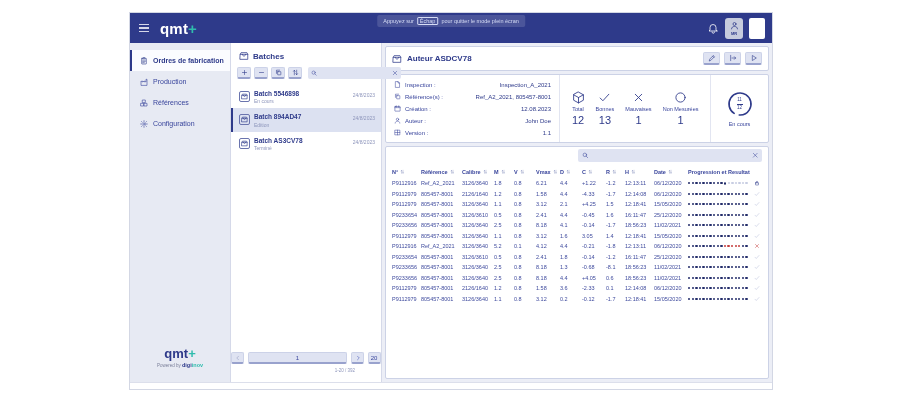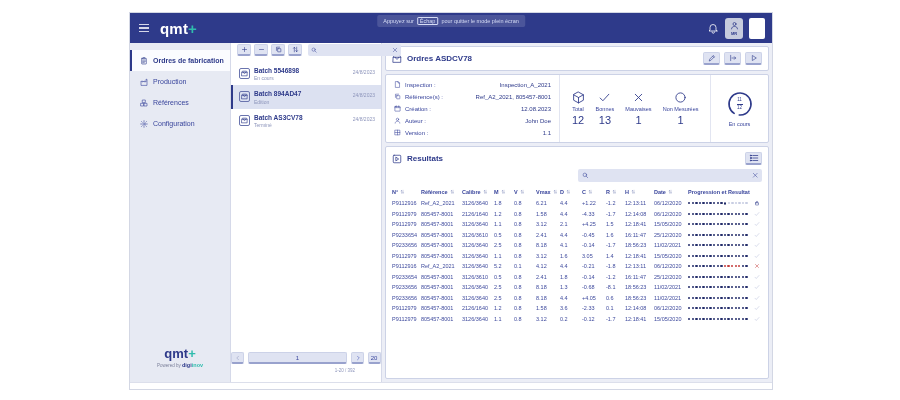--- a/index.html
+++ b/index.html
@@ -214,20 +214,28 @@
         <div class="side-footer">
           <div class="flogo"><span>qmt</span><span class="plus">+</span></div>
           <div class="powered">
             <span>Powered by</span>
             <span class="ba">digi</span><span class="bb">inov</span>
           </div>
         </div>
       </aside>
 
       <section class="batches">
+        <div class="panel-head">
+          <svg class="ic" viewBox="0 0 24 24">
+              <path d="M3 8l2-4h14l2 4v12H3z"></path>
+              <path d="M3 8h18"></path>
+              <path d="M8 8c0 2.2 1.8 4 4 4s4-1.8 4-4"></path>
+            </svg>
+          <span>Batches</span>
+        </div>
         <div class="toolbar">
           <div id="batch-toolbar-buttons" style="display:flex;gap:3px">
               <div class="tbtn">
                 <svg class="ic " viewBox="0 0 24 24">
                   <path d="M12 5v14M5 12h14"></path>
                 </svg>
               </div>
               <div class="tbtn">
                 <svg class="ic " viewBox="0 0 24 24">
                   <path d="M5 12h14"></path>
@@ -324,21 +332,21 @@
       </section>
 
       <section class="rightcol">
 
         <div class="card head-card">
           <svg class="ic" viewBox="0 0 24 24">
               <path d="M3 8l2-4h14l2 4v12H3z"></path>
               <path d="M3 8h18"></path>
               <path d="M8 8c0 2.2 1.8 4 4 4s4-1.8 4-4"></path>
             </svg>
-          <span class="head-title">Ordres ASDCV78</span>
+          <span class="head-title">Auteur ASDCV78</span>
           <div class="actions" id="detail-actions">
               <div class="abtn">
                 <svg class="ic " viewBox="0 0 24 24">
                   <path d="M4 20l1.5-5L16 4.5l3.5 3.5L9 18.5z"></path>
                   <path d="M14 6.5l3.5 3.5"></path>
                 </svg>
               </div>
               <div class="abtn">
                 <svg class="ic " viewBox="0 0 24 24">
                   <path d="M5 4v16"></path>
@@ -437,35 +445,20 @@
                 <span>11</span>
                 <span class="fline"></span>
                 <span>12</span>
               </div>
             </div>
             <div class="gauge-label">En cours</div>
           </div>
         </div>
 
         <div class="card results-card">
-          <div class="results-head">
-            <svg class="ic" viewBox="0 0 24 24">
-                <rect x="3" y="3" width="18" height="18" rx="2"></rect>
-                <path d="M10 8l6 4-6 4z"></path>
-              </svg>
-            <span class="results-title">Resultats</span>
-            <div class="abtn toggle">
-              <svg class="ic" viewBox="0 0 24 24">
-                  <path d="M9 6h12M9 12h12M9 18h12"></path>
-                  <circle cx="4.5" cy="6" r="1.3" fill="currentColor"></circle>
-                  <circle cx="4.5" cy="12" r="1.3" fill="currentColor"></circle>
-                  <circle cx="4.5" cy="18" r="1.3" fill="currentColor"></circle>
-                </svg>
-            </div>
-          </div>
           <div class="results-search">
             <svg class="ic" viewBox="0 0 24 24">
                 <circle cx="10.5" cy="10.5" r="6.5"></circle>
                 <path d="M15.5 15.5L21 21"></path>
               </svg>
             <input placeholder="" style="">
             <svg class="ic" viewBox="0 0 24 24">
                 <path d="M5 5l14 14M19 5L5 19"></path>
               </svg>
           </div>

